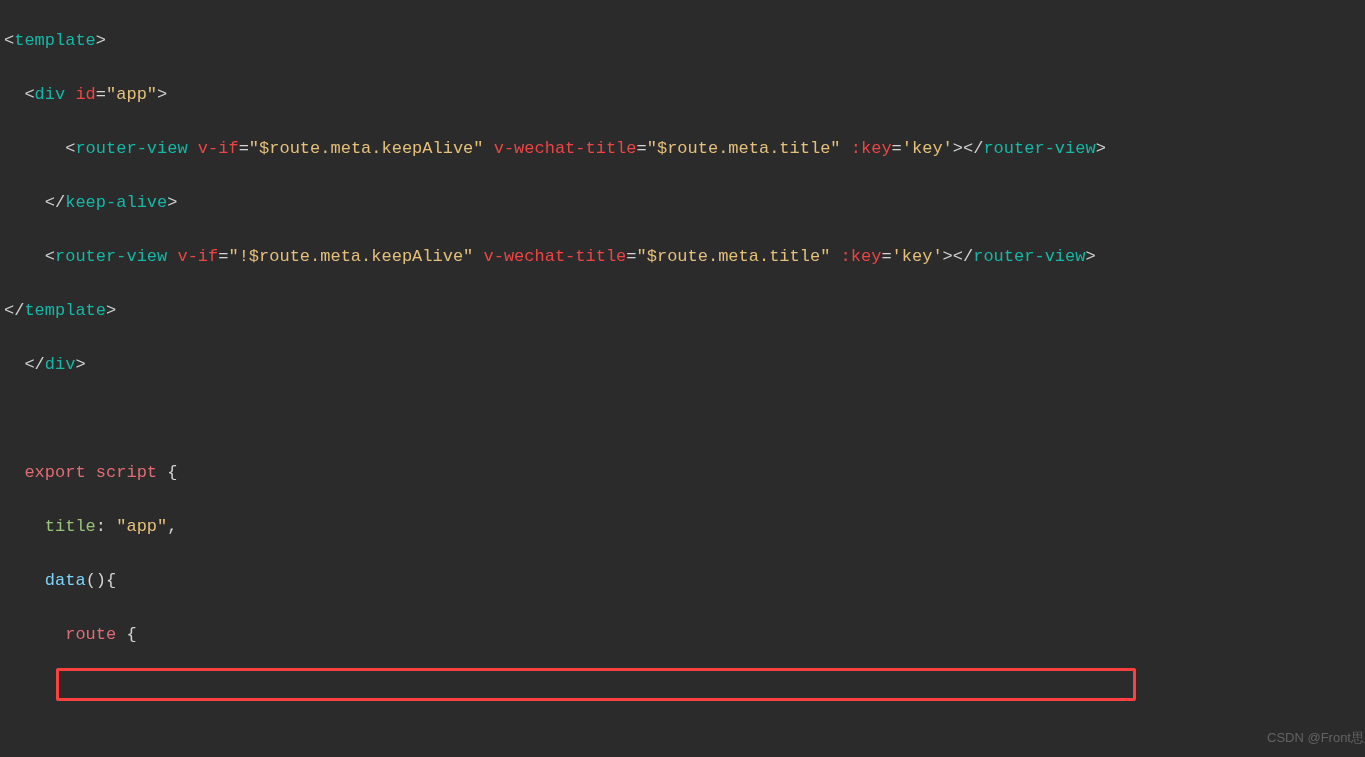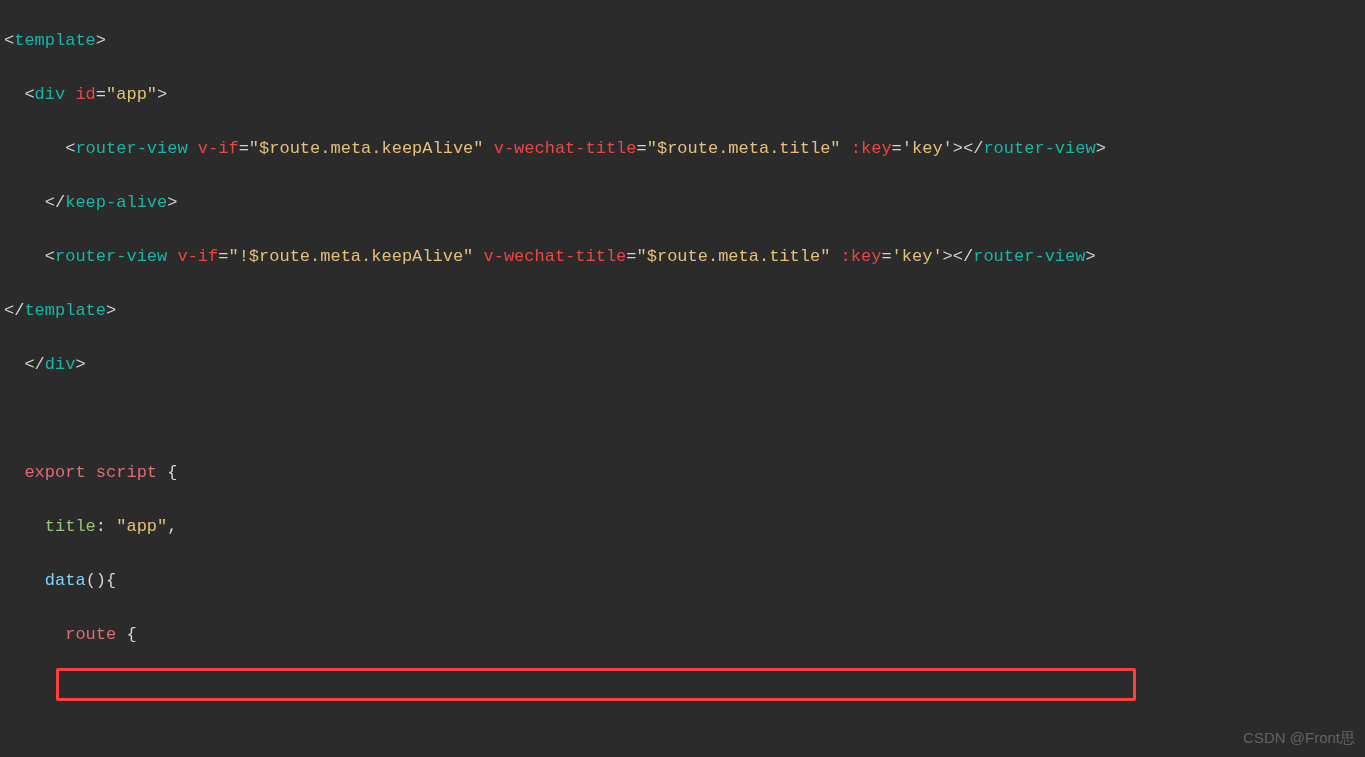--- a/index.html
+++ b/index.html
@@ -34,24 +34,24 @@
     border-radius: 2px;
     left: 56px;
     top: 668px;
     width: 1080px;
     height: 33px;
     pointer-events: none;
   }
   .watermark {
     position: absolute;
     bottom: 6px;
-    right: 10px;
+    right: 1px;
     color: rgba(200,200,200,0.35);
     font-family: Arial, sans-serif;
-    font-size: 15px;
+    font-size: 13px;
   }
 </style>
 </head>
 <body>
 
 <div class="editor">
 <span class="line"><span class="angle">&lt;</span><span class="tag">template</span><span class="angle">&gt;</span></span>
 <span class="line">  <span class="angle">&lt;</span><span class="tag">div</span> <span class="attr">id</span><span class="op">=</span><span class="string">"app"</span><span class="angle">&gt;</span></span>
 <span class="line">      <span class="angle">&lt;</span><span class="tag">router-view</span> <span class="attr">v-if</span><span class="op">=</span><span class="string">"$route.meta.keepAlive"</span> <span class="attr">v-wechat-title</span><span class="op">=</span><span class="string">"$route.meta.title"</span> <span class="attr">:key</span><span class="op">=</span><span class="string">'key'</span><span class="angle">&gt;&lt;/</span><span class="tag">router-view</span><span class="angle">&gt;</span></span>
 <span class="line">    <span class="angle">&lt;/</span><span class="tag">keep-alive</span><span class="angle">&gt;</span></span>

